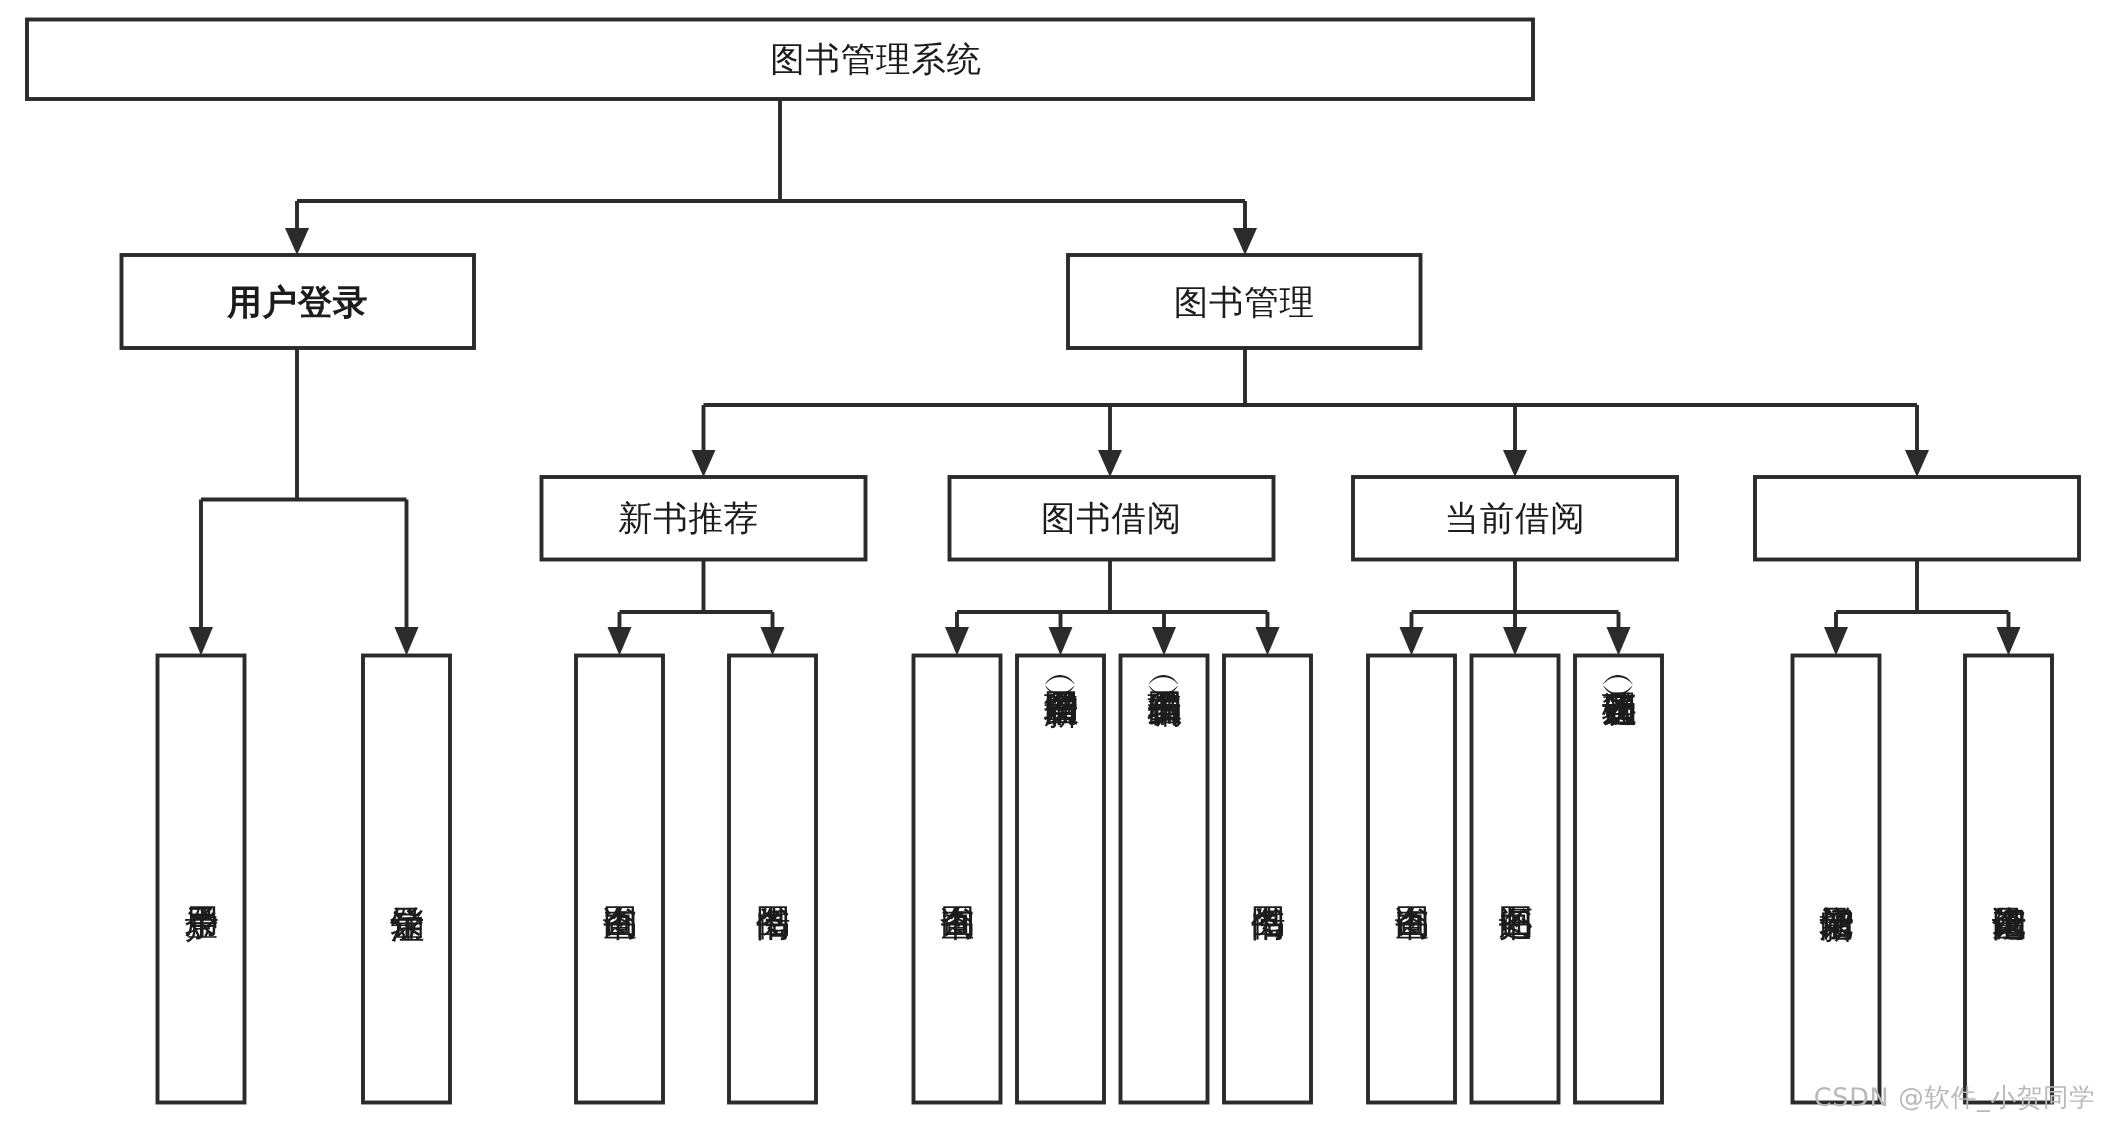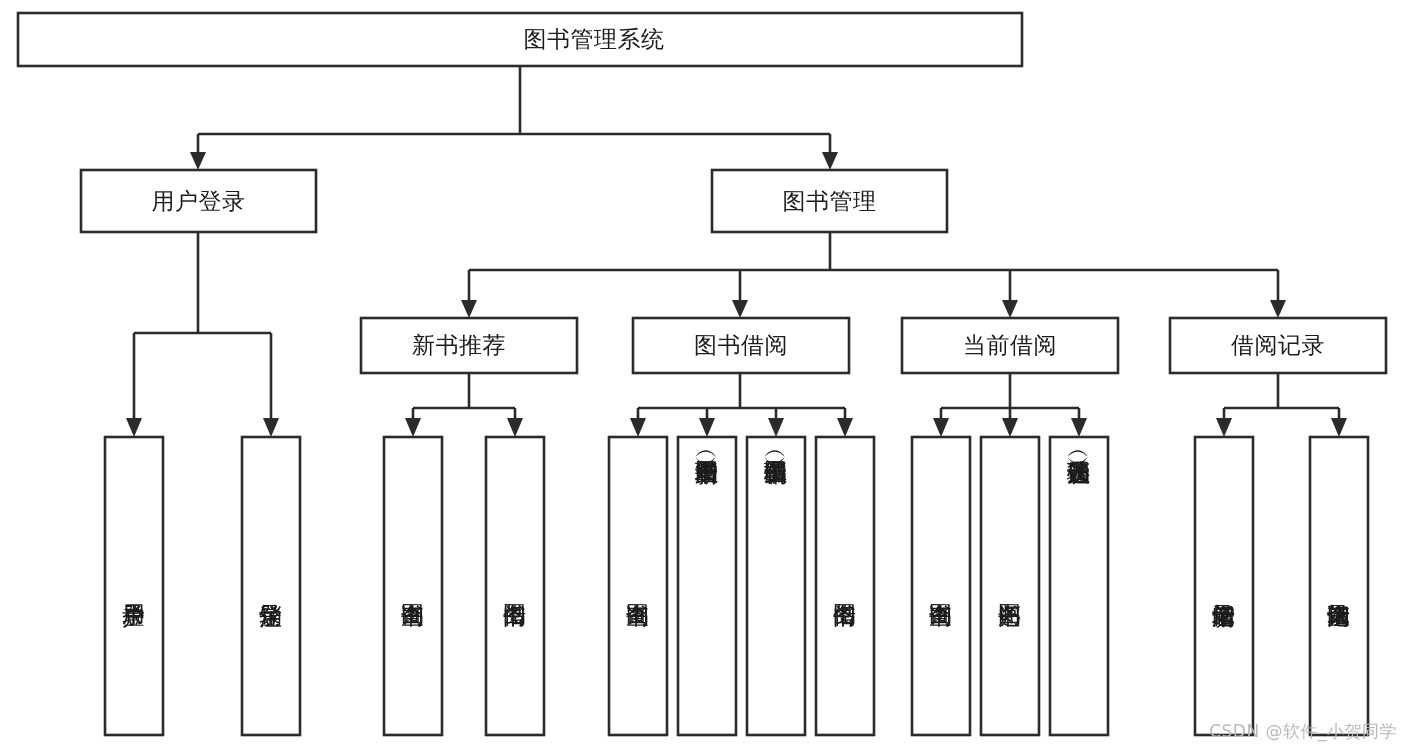--- a/index.html
+++ b/index.html
@@ -182,29 +182,28 @@
     <rect class="node-box" x="816" y="437" width="58" height="298"></rect>
 
     <rect class="node-box" x="912" y="437" width="58" height="298"></rect>
     <rect class="node-box" x="981" y="437" width="58" height="298"></rect>
     <rect class="node-box" x="1050" y="437" width="58" height="298"></rect>
 
     <rect class="node-box" x="1195" y="437" width="58" height="298"></rect>
     <rect class="node-box" x="1310" y="437" width="58" height="298"></rect>
   </svg>
 
-  <div class="node-label-h" style="left:18px; top:13px; width:1152px; height:53px;">图书管理系统</div>
-
-  <div class="node-label-h" style="left:81px; top:170px; width:235px; height:62px;">用户登录</div>
+  <div class="node-label-h" style="left:8px; top:13px; width:1152px; height:53px;">图书管理系统</div>
+
+  <div class="node-label-h" style="left:81px; top:170px; width:235px; height:62px;font-weight:bold;">用户登录</div>
   <div class="node-label-h" style="left:712px; top:170px; width:235px; height:62px;">图书管理</div>
 
   <div class="node-label-h" style="left:361px; top:318px; width:196px; height:55px;">新书推荐</div>
   <div class="node-label-h" style="left:902px; top:318px; width:216px; height:55px;">当前借阅</div>
   <div class="node-label-h" style="left:633px; top:318px; width:216px; height:55px;">图书借阅</div>
-  <div class="node-label-h" style="left:1170px; top:318px; width:216px; height:55px;">借阅记录</div>
 
   <div class="node-label-v" style="left:105px; top:437px; width:58px; height:298px;">用户登录</div>
   <div class="node-label-v" style="left:242px; top:437px; width:58px; height:298px;">注销登录</div>
 
   <div class="node-label-v" style="left:384px; top:437px; width:58px; height:298px;">查询图书</div>
   <div class="node-label-v" style="left:486px; top:437px; width:58px; height:298px;">借阅图书</div>
 
   <div class="node-label-v" style="left:609px; top:437px; width:58px; height:298px;">查询图书</div>
   <div class="node-label-v align-top" style="left:678px; top:443px; width:58px; height:292px;">新增图书（管理员）</div>
   <div class="node-label-v align-top" style="left:747px; top:443px; width:58px; height:292px;">编辑图书（管理员）</div>

